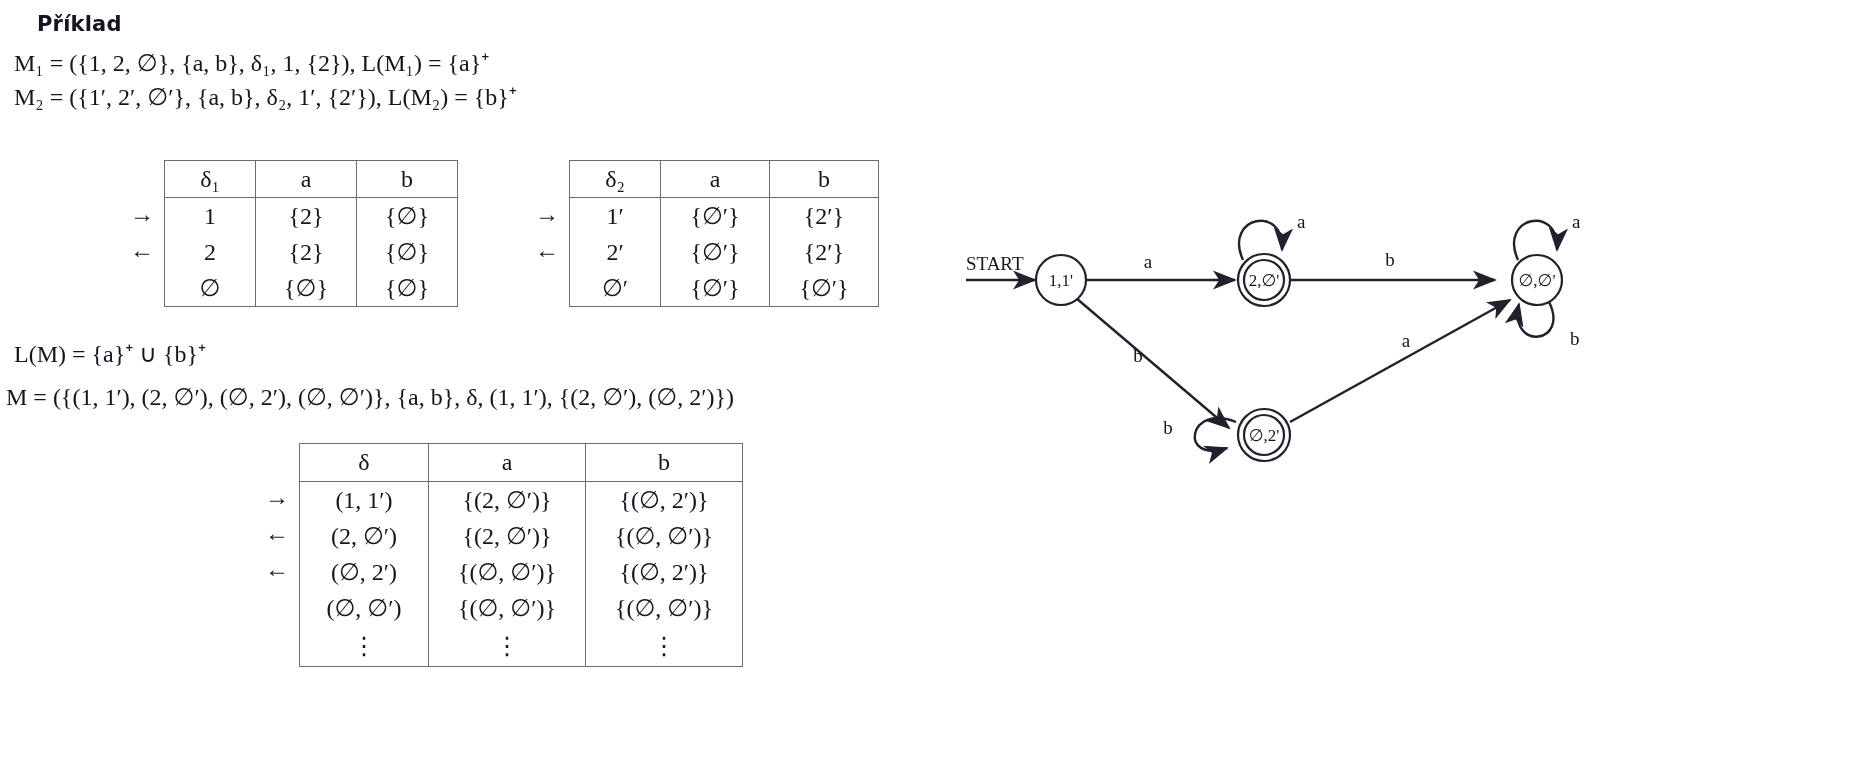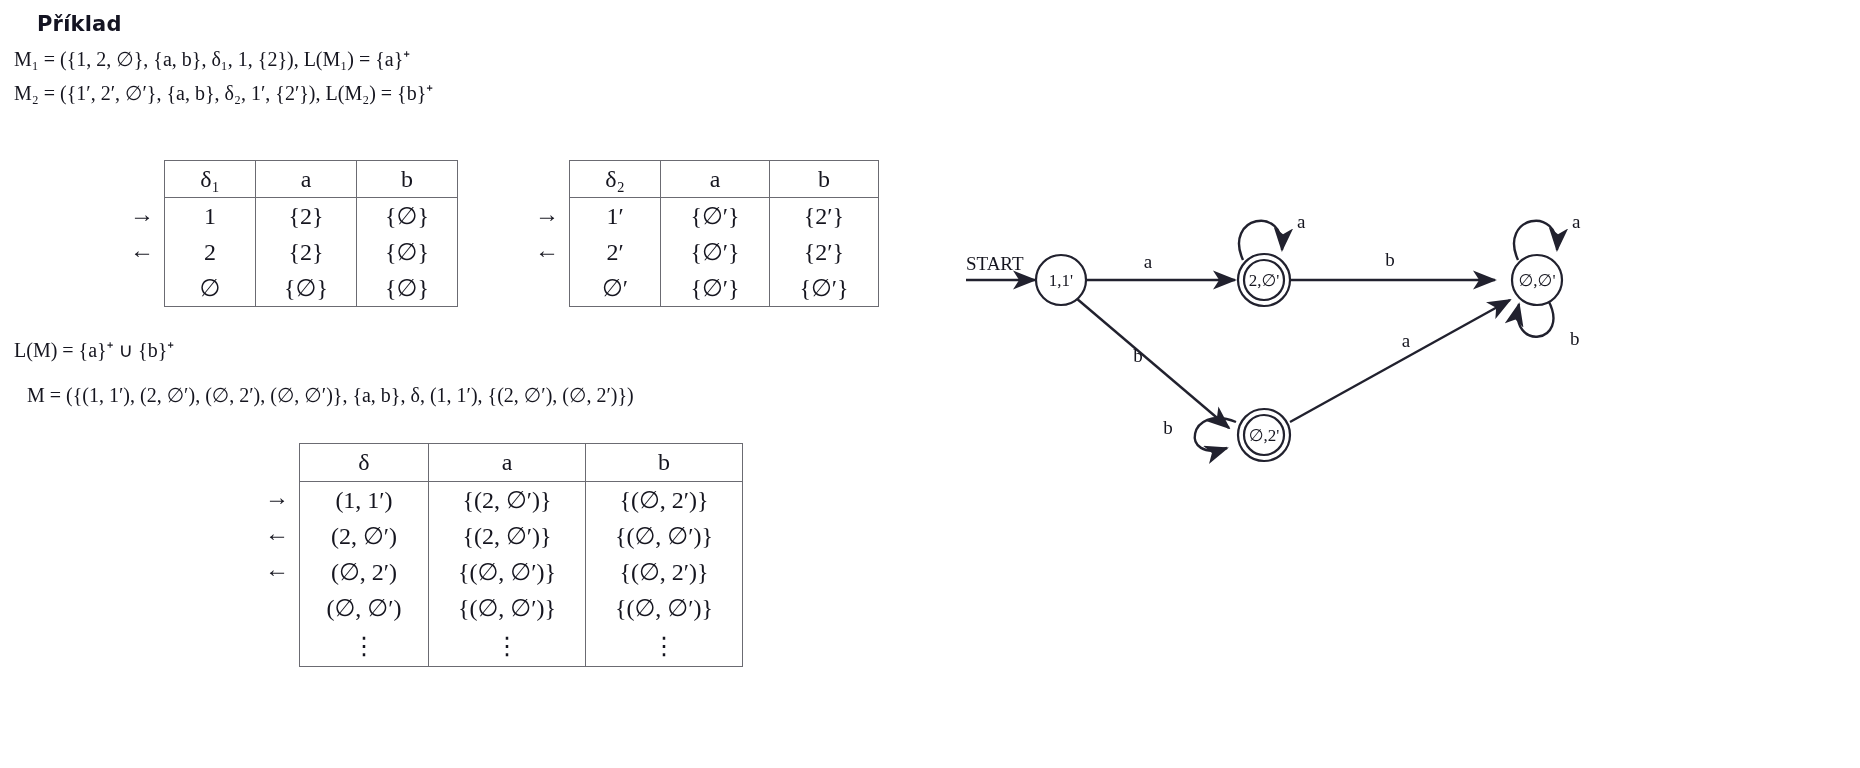--- a/index.html
+++ b/index.html
@@ -25,21 +25,21 @@
     position: absolute;
     font-family: "DejaVu Sans", sans-serif;
     font-weight: bold;
     font-size: 21px;
     letter-spacing: 0.2px;
     color: #141422;
   }
   .mathline {
     position: absolute;
     font-family: "Liberation Serif", serif;
-    font-size: 20px;
+    font-size: 24px;
     white-space: nowrap;
     color: #15151f;
   }
 
   
   .tblwrap {
     position: absolute;
     display: flex;
     align-items: flex-start;
   }
@@ -200,21 +200,21 @@
         <tr>
           <td style="height:36px;">∅′</td>
           <td style="height:36px;">{∅′}</td>
           <td style="height:36px;">{∅′}</td>
         </tr>
       </tbody>
     </table>
   </div>
 
   <div class="mathline" style="left:14px; top:336px;">L(M) = {a}⁺ ∪ {b}⁺</div>
-  <div class="mathline" style="left:27px; top:383px;">M = ({(1, 1′), (2, ∅′), (∅, 2′), (∅, ∅′)}, {a, b}, δ, (1, 1′), {(2, ∅′), (∅, 2′)})</div>
+  <div class="mathline" style="left:6px; top:383px;">M = ({(1, 1′), (2, ∅′), (∅, 2′), (∅, ∅′)}, {a, b}, δ, (1, 1′), {(2, ∅′), (∅, 2′)})</div>
 
   <div class="tblwrap" style="left:265px; top:443px;">
     <div class="arrowcol">
       <div class="arow ahead" style="height:36px;">&nbsp;</div>
       <div class="arow" style="height:36px;">→</div>
       <div class="arow" style="height:36px;">←</div>
       <div class="arow" style="height:36px;">←</div>
       <div class="arow" style="height:36px;"></div>
       <div class="arow" style="height:40px;"></div>
     </div>

